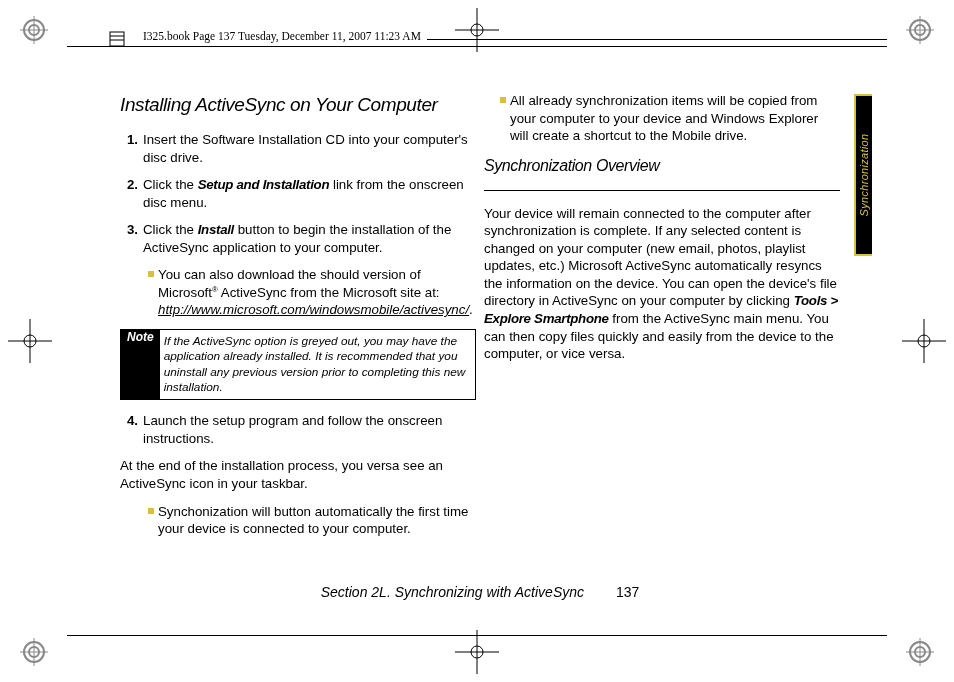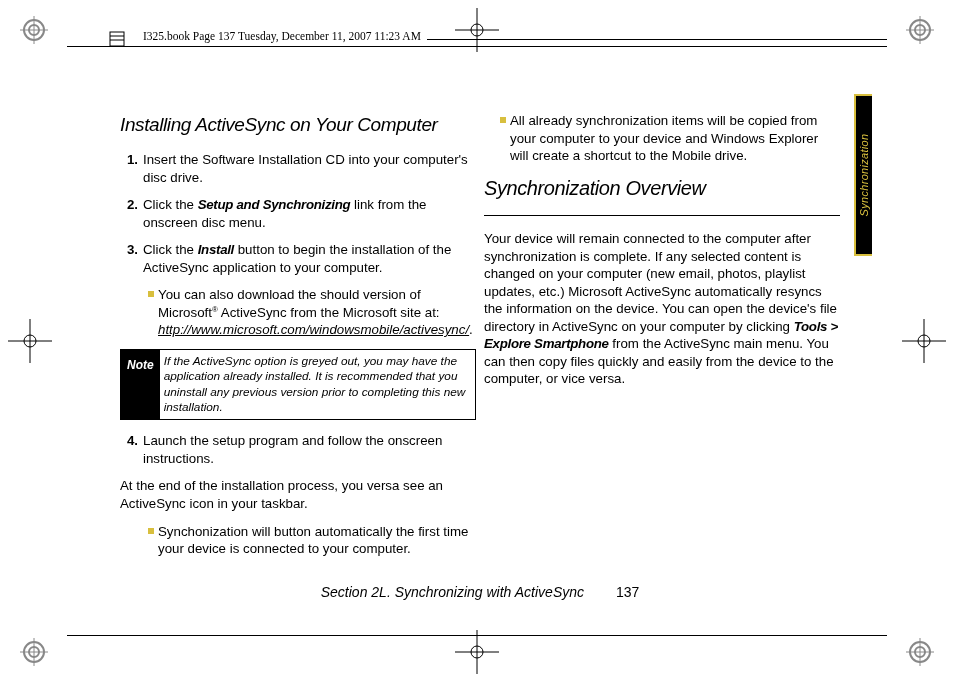--- a/index.html
+++ b/index.html
@@ -34,21 +34,21 @@
   }
   .draft-bar .line { flex: 1; height: 1px; background: #000; }
   .draft-text {
     font-size: 11.5px;
     padding: 0 6px 6px 18px;
     font-family: "Times New Roman", serif;
   }
 
   .page-content {
     position: absolute;
-    top: 112px;
+    top: 92px;
     left: 120px;
     width: 720px;
     display: flex;
     gap: 8px;
   }
   .col { flex: 1; font-size: 13.3px; line-height: 1.32; }
   .col p { margin: 0 0 10px 0; }
 
   .section-heading {
     font-style: italic;
@@ -76,21 +76,21 @@
     border: 1px solid #000;
     display: flex;
     margin: 6px 0 12px 0;
     font-size: 12px;
   }
   .note-label {
     background: #000;
     color: #fff;
     font-style: italic;
     font-weight: bold;
-    padding: 8px 6px;
+    padding: 0 6px;
     display: flex;
     align-items: flex-start;
   }
   .note-text {
     font-style: italic;
     padding: 4px 4px;
     font-size: 11.8px;
     line-height: 1.3;
   }
 
@@ -214,21 +214,21 @@
   <div class="col">
     <div class="section-heading">Installing ActiveSync on Your Computer</div>
 
     <div class="ol-item">
       <div class="ol-num">1.</div>
       <div class="ol-body">Insert the Software Installation CD into your computer's disc drive.</div>
     </div>
     <div class="ol-item">
       <div class="ol-num">2.</div>
       <div class="ol-body">
-        <span>Click the </span><span class="inline-bold-ital">Setup and Synchronizing</span><span> link from the onscreen disc menu.</span>
+        <span>Click the </span><span class="inline-bold-ital">Setup and Installation</span><span> link from the onscreen disc menu.</span>
       </div>
     </div>
     <div class="ol-item">
       <div class="ol-num">3.</div>
       <div class="ol-body">
         <span>Click the </span><span class="inline-bold-ital">Install</span><span> button to begin the installation of the ActiveSync application to your computer.</span>
       </div>
     </div>
 
     <div class="sub-bullet">
@@ -255,21 +255,21 @@
       <div class="txt">Synchonization will button automatically the first time your device is connected to your computer.</div>
     </div>
   </div>
 
   <div class="col">
     <div class="sub-bullet" style="margin-left:16px">
       <div class="sq"></div>
       <div class="txt">All already synchronization items will be copied from your computer to your device and Windows Explorer will create a shortcut to the Mobile drive.</div>
     </div>
 
-    <div class="section-heading" style="font-size:20px;margin-top:8px">Synchronization Overview</div>
+    <div class="section-heading" style="font-size:16px;margin-top:8px">Synchronization Overview</div>
     <div style="height:1px;background:#000;margin:0 0 14px 0"></div>
 
     <p>
       <span>Your device will remain connected to the computer after synchronization is complete. If any selected content is changed on your computer (new email, photos, playlist updates, etc.) Microsoft ActiveSync automatically resyncs the information on the device. You can open the device's file directory in ActiveSync on your computer by clicking </span><span class="inline-bold-ital">Tools &gt; Explore Smartphone</span><span> from the ActiveSync main menu. You can then copy files quickly and easily from the device to the computer, or vice versa.</span>
     </p>
   </div>
 </div>
 
 <div class="page-footer">
   <span class="sect">Section 2L. Synchronizing with ActiveSync</span>

